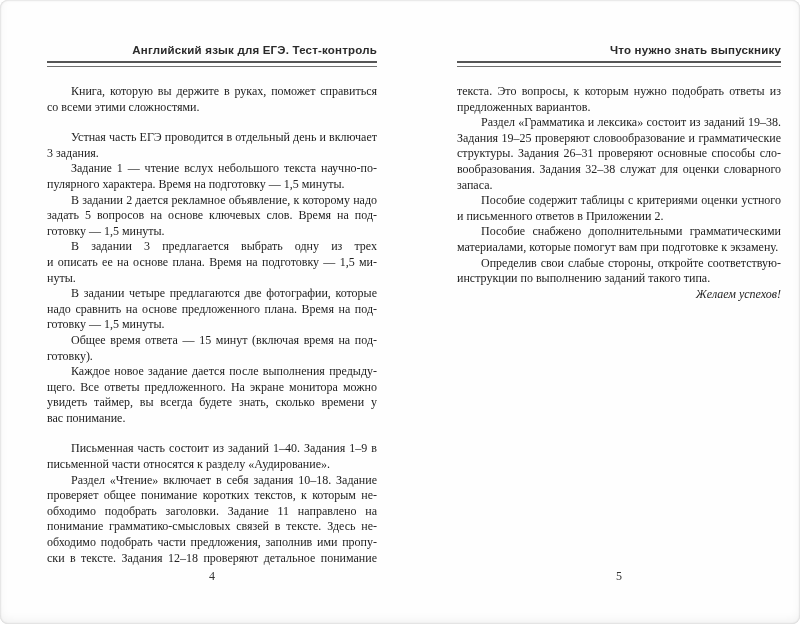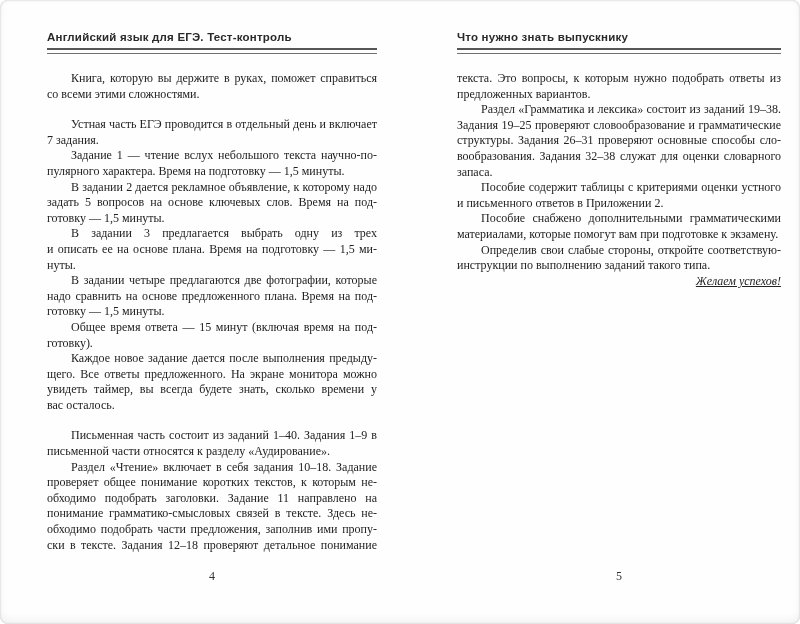--- a/index.html
+++ b/index.html
@@ -15,22 +15,22 @@
     overflow: hidden;
   }
   .page { position: absolute; top: 0; height: 100%; width: 400px; }
   .page.left  { left: 0; }
   .page.right { left: 424px; }
   .page-content { position: absolute; top: 0; bottom: 0; }
   .page.left  .page-content { left: 47px; width: 330px; }
   .page.right .page-content { left: 33px; width: 324px; }
 
   .running-head {
-    padding-top: 31px;
-    text-align: left;
+    padding-top: 44px;
+    text-align: right;
     font-family: "Liberation Sans", sans-serif;
     font-weight: bold;
     font-size: 11.5px;
     letter-spacing: 0.2px;
     color: #2a2a2a;
     height: 13px;
     line-height: 13px;
   }
   .head-rule {
     margin-top: 4px;
@@ -41,21 +41,21 @@
 
   .body-text { margin-top: 17px; font-size: 12px; line-height: 15.6px; }
   .line {
     height: 15.6px;
     overflow: hidden;
     text-align: justify;
     text-align-last: justify;
   }
   .line.last  { text-align-last: left; }
   .line.indent { text-indent: 24px; }
-  .line.right { text-align: left; text-align-last: right; text-decoration: underline; }
+  .line.right { text-align: left; text-align-last: right; }
   .spacer { height: 15px; }
   .b { font-weight: normal; }
   .i { font-style: italic; }
 
   .page-num {
     position: absolute;
     bottom: 40px;
     left: 0;
     width: 100%;
     text-align: center;
@@ -73,21 +73,21 @@
       <div class="running-head">Английский язык для ЕГЭ. Тест-контроль</div>
       <div class="head-rule"></div>
       <div class="body-text">
           <div class="para">
             <div class="line indent"><span>Книга, которую вы держите в руках, поможет справиться</span></div>
             <div class="line last"><span>со всеми этими сложностями.</span></div>
           </div>
           <div class="spacer"></div>
           <div class="para">
             <div class="line indent"><span>Устная часть ЕГЭ проводится в отдельный день и включает</span></div>
-            <div class="line last"><span>7 задания.</span></div>
+            <div class="line last"><span>3 задания.</span></div>
           </div>
           <div class="para">
             <div class="line indent"><span>Задание 1 — чтение вслух небольшого текста научно-по-</span></div>
             <div class="line last"><span>пулярного характера. Время на подготовку — 1,5 минуты.</span></div>
           </div>
           <div class="para">
             <div class="line indent"><span>В задании 2 дается рекламное объявление, к которому надо</span></div>
             <div class="line"><span>задать 5 вопросов на основе ключевых слов. Время на под-</span></div>
             <div class="line last"><span>готовку — 1,5 минуты.</span></div>
           </div>
@@ -102,21 +102,21 @@
             <div class="line last"><span>готовку — 1,5 минуты.</span></div>
           </div>
           <div class="para">
             <div class="line indent"><span>Общее время ответа — 15 минут (включая время на под-</span></div>
             <div class="line last"><span>готовку).</span></div>
           </div>
           <div class="para">
             <div class="line indent"><span>Каждое новое задание дается после выполнения предыду-</span></div>
             <div class="line"><span>щего. Все ответы предложенного. На экране монитора можно</span></div>
             <div class="line"><span>увидеть таймер, вы всегда будете знать, сколько времени у</span></div>
-            <div class="line last"><span>вас осталось.</span></div>
+            <div class="line last"><span>вас понимание.</span></div>
           </div>
           <div class="spacer"></div>
           <div class="para">
             <div class="line indent"><span>Письменная часть состоит из заданий 1–40. Задания 1–9 в</span></div>
             <div class="line last"><span>письменной части относятся к разделу «Аудирование».</span></div>
           </div>
           <div class="para">
             <div class="line indent"><span>Раздел «Чтение» включает в себя задания 10–18. </span><span class="b">Задание 10</span></div>
             <div class="line"><span>проверяет общее понимание коротких текстов, к которым не-</span></div>
             <div class="line"><span>обходимо подобрать заголовки. </span><span class="b">Задание 11</span><span> направлено на</span></div>

